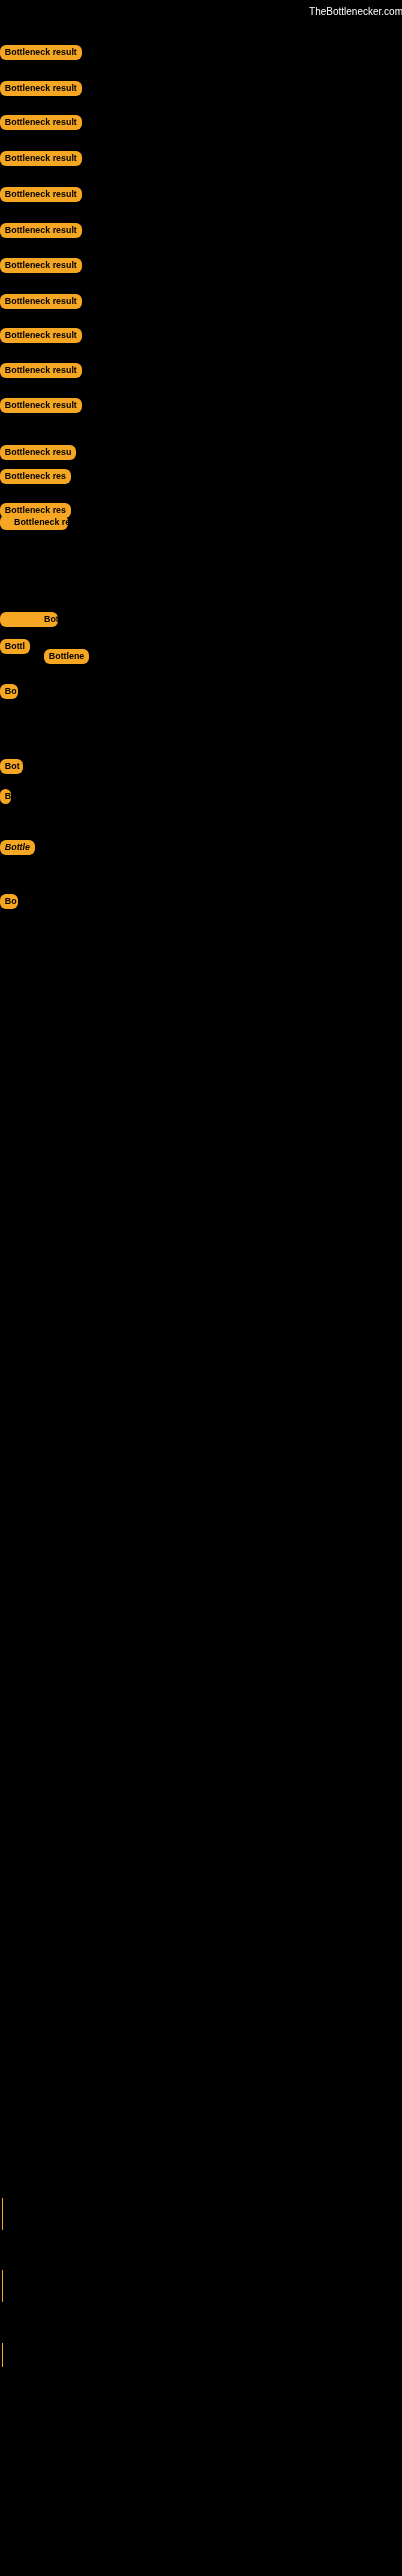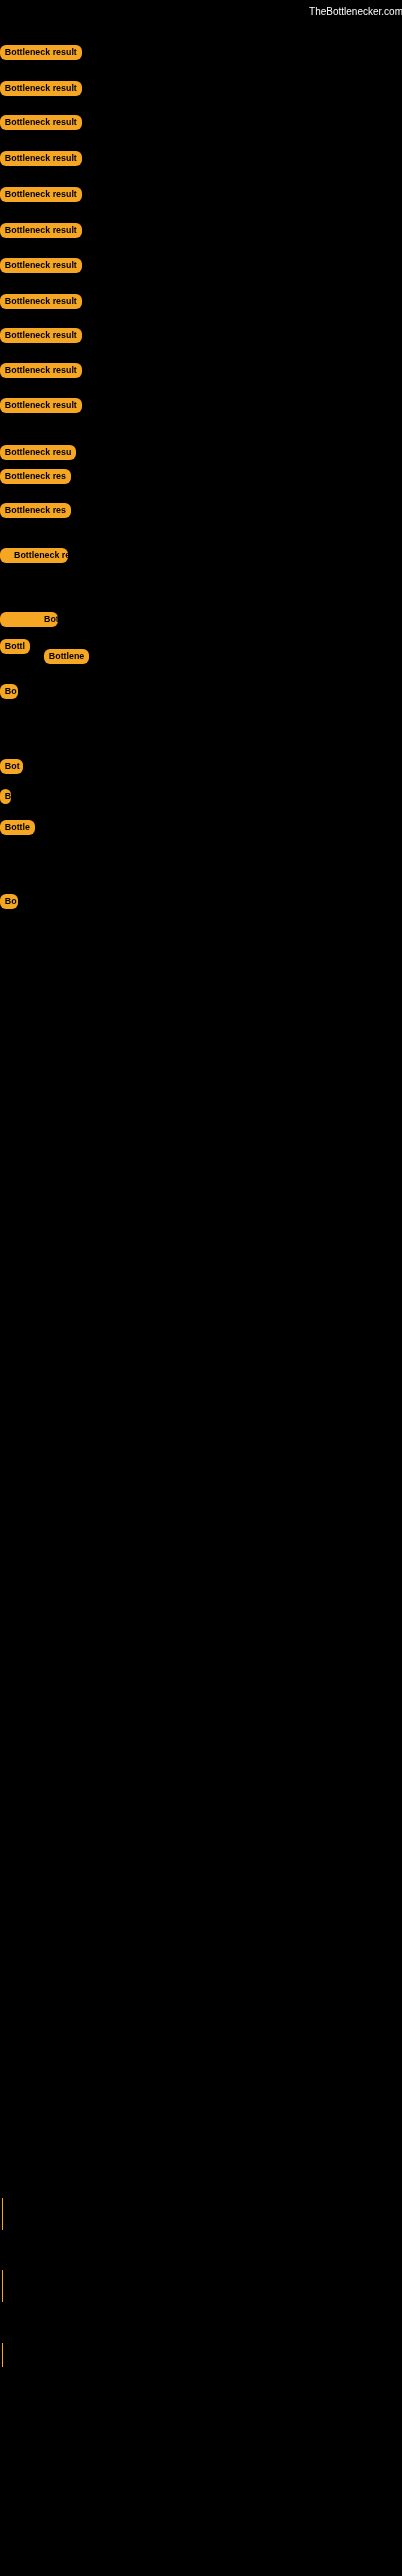--- a/index.html
+++ b/index.html
@@ -57,25 +57,25 @@
 <div class="bottleneck-badge" style="top: 187px; max-width: 89px;">Bottleneck result</div>
 <div class="bottleneck-badge" style="top: 223px; max-width: 87px;">Bottleneck result</div>
 <div class="bottleneck-badge" style="top: 258px; max-width: 87px;">Bottleneck result</div>
 <div class="bottleneck-badge" style="top: 294px; max-width: 87px;">Bottleneck result</div>
 <div class="bottleneck-badge" style="top: 328px; max-width: 85px;">Bottleneck result</div>
 <div class="bottleneck-badge" style="top: 363px; max-width: 84px;">Bottleneck result</div>
 <div class="bottleneck-badge" style="top: 398px; max-width: 82px;">Bottleneck result</div>
 <div class="bottleneck-badge" style="top: 433px; max-width: 77px; margin-top: 12px;">Bottleneck resu</div>
 <div class="bottleneck-badge" style="top: 469px; max-width: 72px;">Bottleneck res</div>
 <div class="bottleneck-badge" style="top: 503px; max-width: 72px;">Bottleneck res</div>
-<div class="bottleneck-badge" style="top: 548px; max-width: 68px; padding-left: 14px;">Bottleneck re</div>
+<div class="bottleneck-badge" style="top: 515px; max-width: 68px; padding-left: 14px;">Bottleneck re</div>
 <div class="bottleneck-badge" style="top: 612px; max-width: 58px; padding-left: 44px;">Bottleneck</div>
 <div class="bottleneck-badge" style="top: 639px; max-width: 32px;">Bottl</div>
 <div class="bottleneck-badge" style="top: 649px; max-width: 47px; margin-left: 44px;">Bottlene</div>
 <div class="bottleneck-badge" style="top: 684px; max-width: 17.7px;">Bo</div>
 <div class="bottleneck-badge" style="top: 759px; max-width: 22.5px;">Bot</div>
 <div class="bottleneck-badge" style="top: 789px; max-width: 11.3px;">B</div>
-<div class="bottleneck-badge" style="top: 820px; max-width: 37px;">Bottle</div>
+<div class="bottleneck-badge" style="top: 840px; max-width: 37px; font-style: italic;">Bottle</div>
 <div class="bottleneck-badge" style="top: 894px; max-width: 17.7px;">Bo</div>
 <div class="vertical-line" style="top: 2198px; height: 32px;"></div>
 <div class="vertical-line" style="top: 2270px; height: 32px;"></div>
 <div class="vertical-line" style="top: 2343px; height: 24px;"></div>
 
 
 </body></html>

